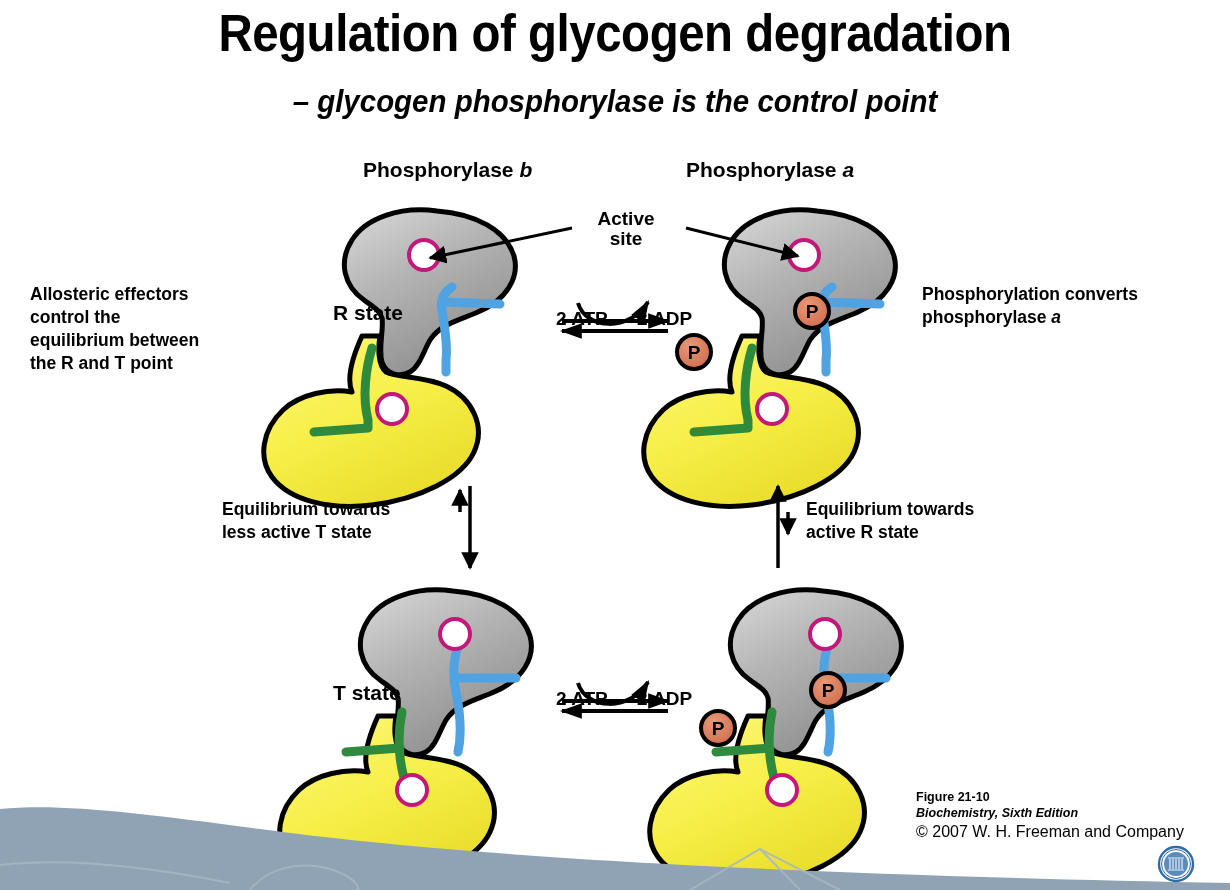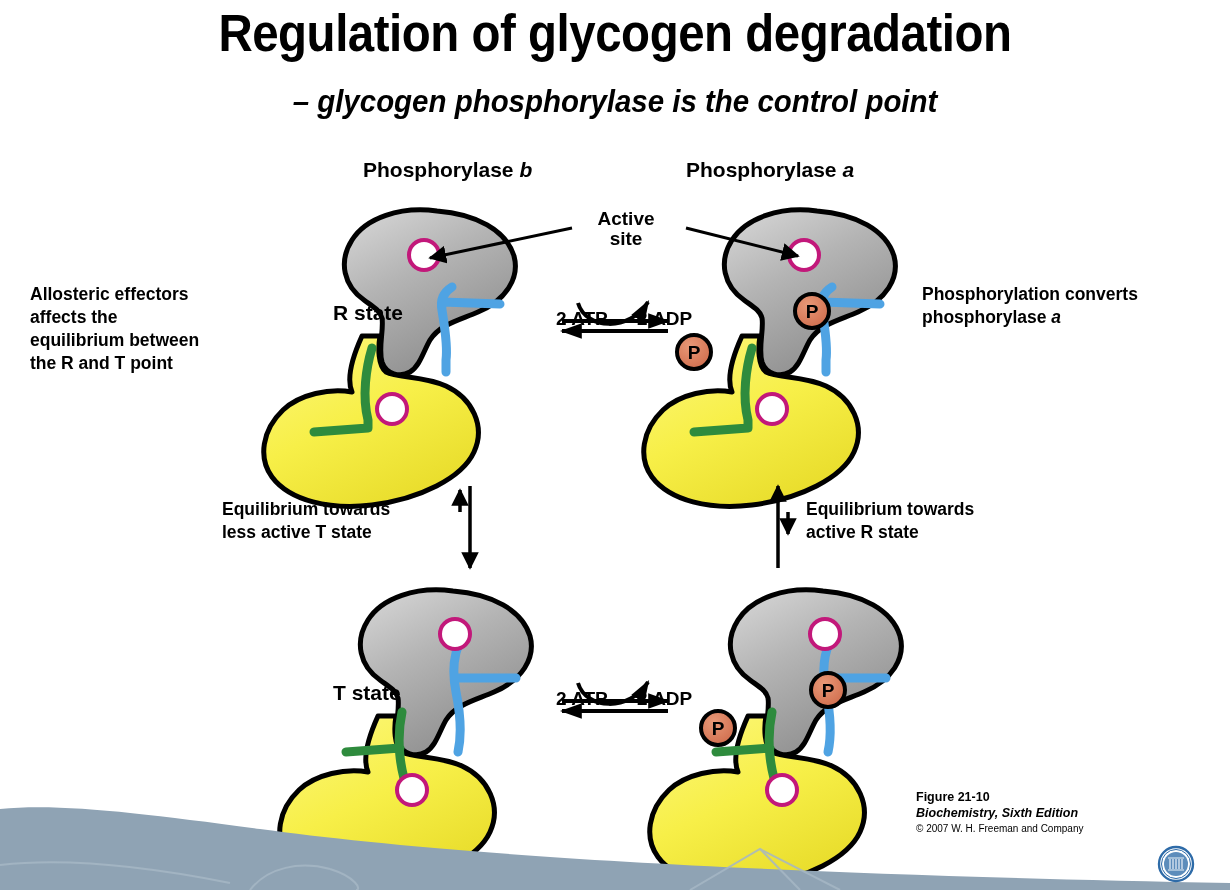--- a/index.html
+++ b/index.html
@@ -50,21 +50,21 @@
   .nuc{position:absolute;font-weight:700;font-size:19px;white-space:nowrap;margin-top:27px;}
   #atp-top{left:556px;top:281px;}
   #adp-top{left:637px;top:281px;}
   #atp-bot{left:556px;top:661px;}
   #adp-bot{left:637px;top:661px;}
 
   
   #credit{position:absolute;left:916px;top:789px;line-height:1.3;}
   #credit .c1{font-weight:700;font-size:12.5px;}
   #credit .c2{font-weight:700;font-style:italic;font-size:12.5px;}
-  #credit .c3{font-weight:400;font-size:10px;}
+  #credit .c3{font-weight:400;font-size:16px;}
 
   svg{display:block;}
   #art{position:absolute;left:0;top:0;}
   #deco{position:absolute;left:0;top:795px;}
   #seal{position:absolute;left:1157px;top:845px;}
 </style>
 </head>
 <body>
 
 <div id="slide">
@@ -267,21 +267,21 @@
     <div>site</div>
   </div>
 
   <div class="nuc" id="atp-top">2 ATP</div>
   <div class="nuc" id="adp-top">2 ADP</div>
   <div class="nuc" id="atp-bot">2 ATP</div>
   <div class="nuc" id="adp-bot">2 ADP</div>
 
   <div class="ann" id="ann-left">
     <div>Allosteric effectors</div>
-    <div>affects the</div>
+    <div>control the</div>
     <div>equilibrium between</div>
     <div>the R and T point</div>
   </div>
 
   <div class="ann" id="ann-right">
     <div>Phosphorylation converts</div>
     <div><span>phosphorylase </span><i>a</i></div>
   </div>
 
   <div class="ann" id="ann-eq-left">

